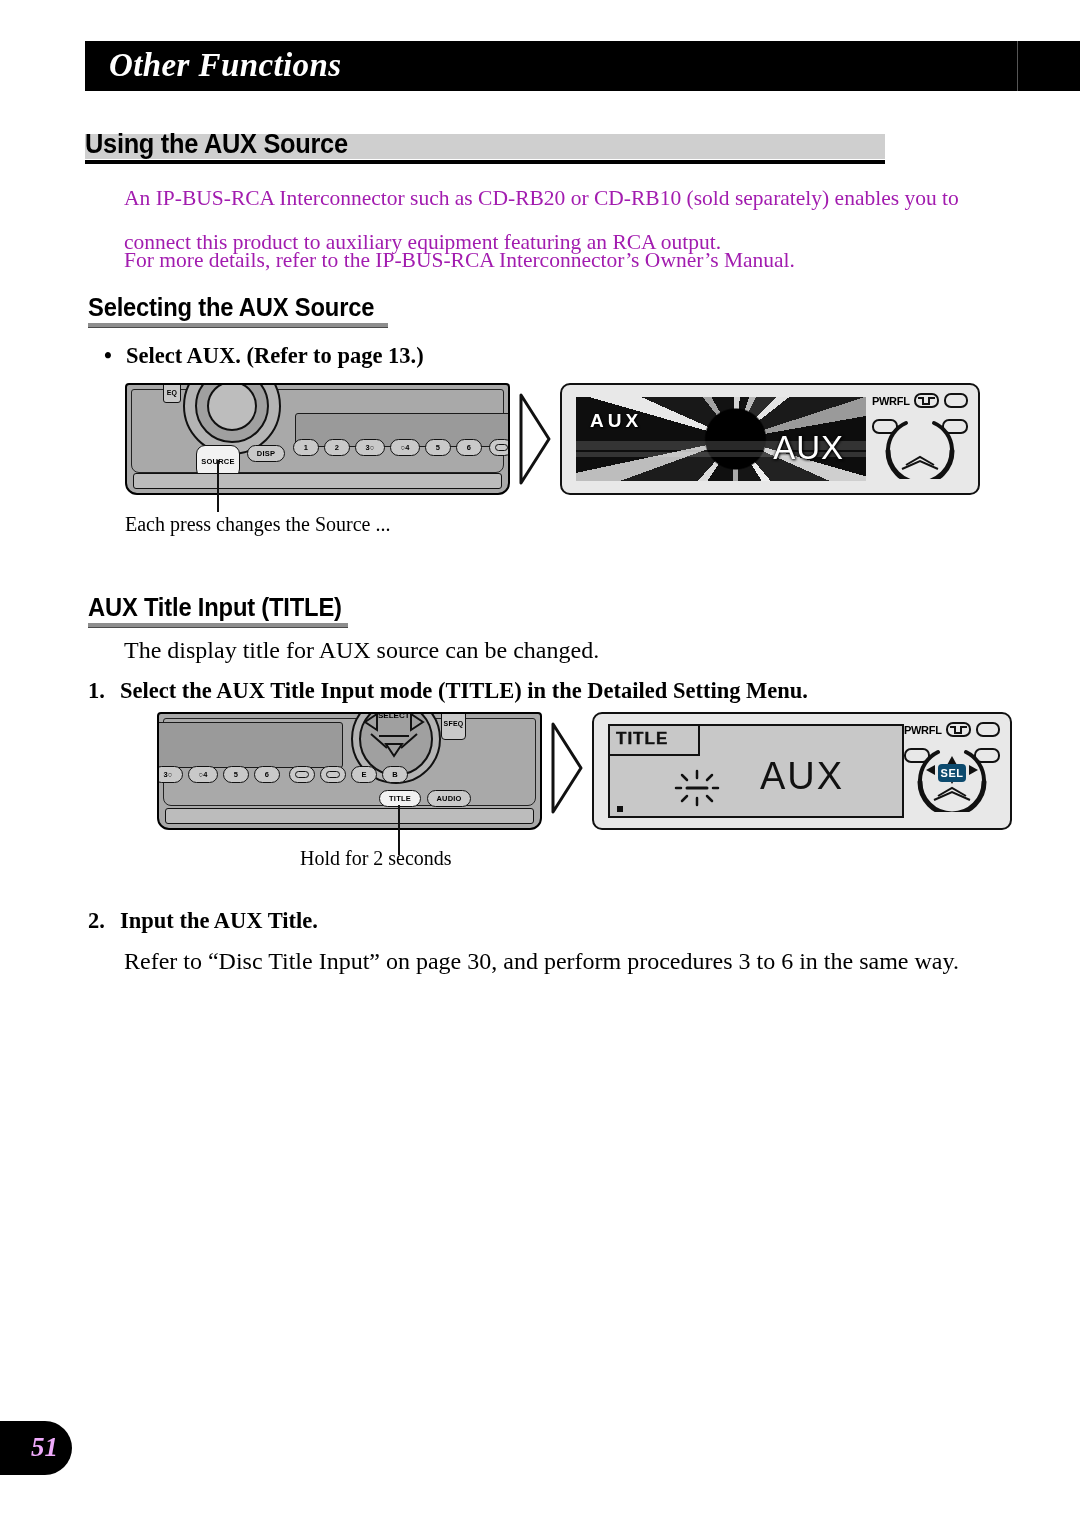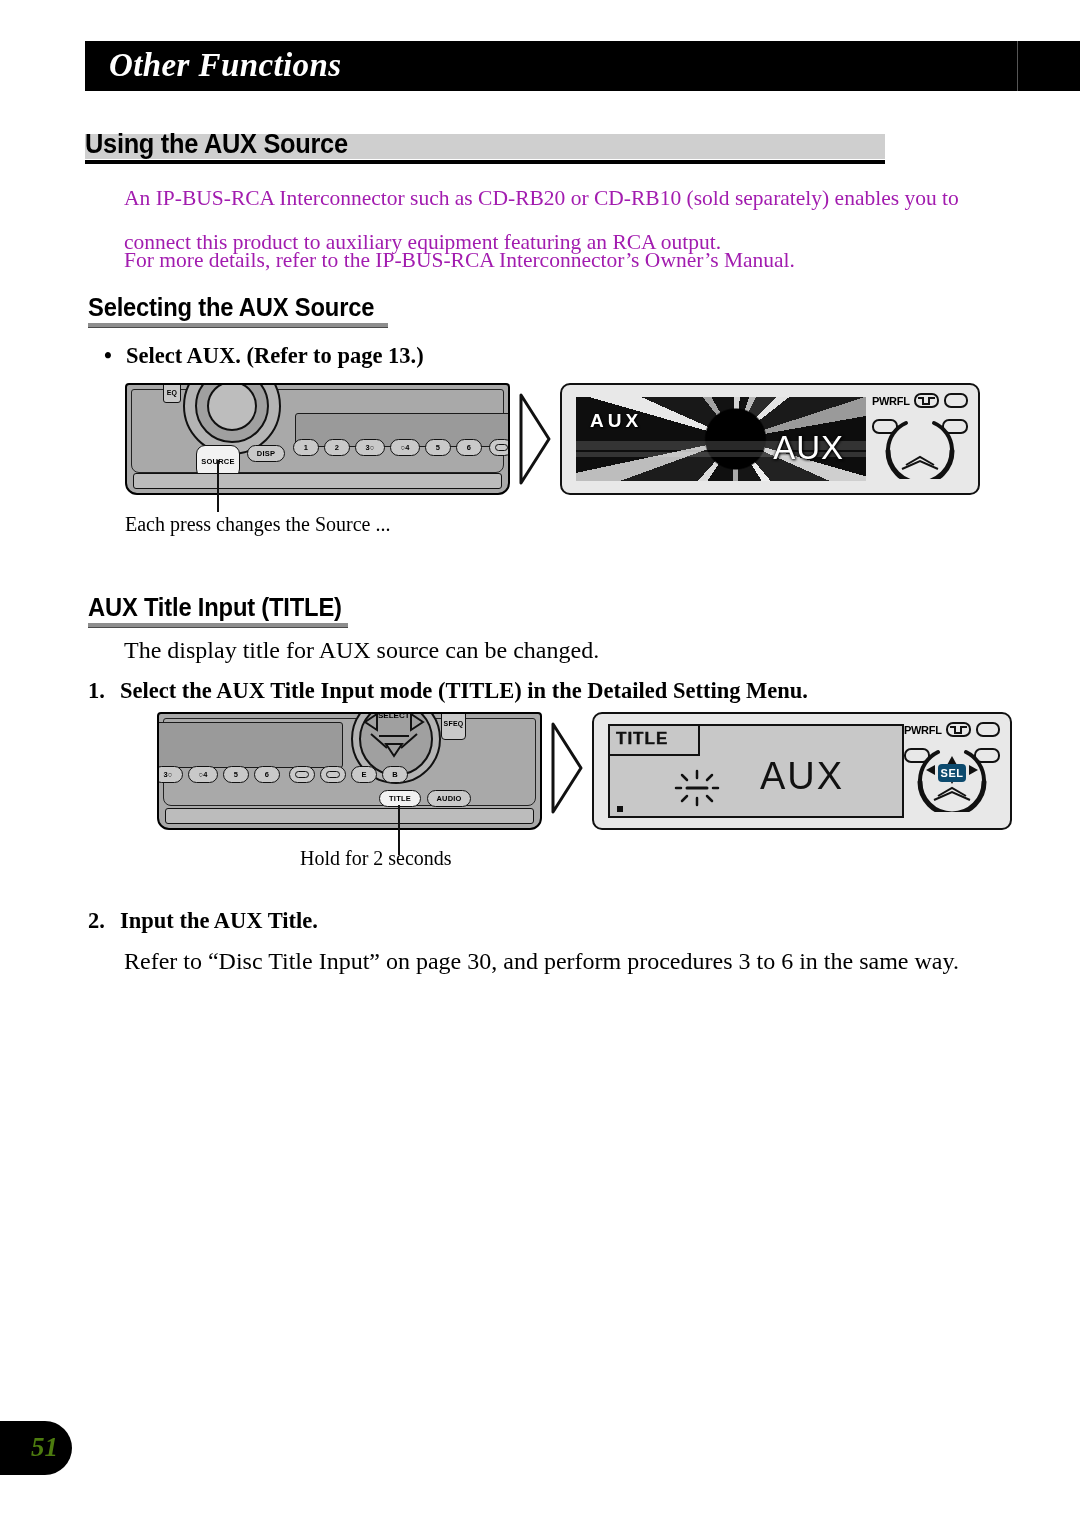--- a/index.html
+++ b/index.html
@@ -410,21 +410,21 @@
     width: 100px;
     height: 54px;
     background: #000;
     border-radius: 0 28px 28px 0;
   }
   .page-num {
     position: absolute;
     right: 14px;
     top: 50%;
     transform: translateY(-52%);
-    color: #4d7c0f;
+    color: #f0abfc;
     font-family: "Liberation Serif", serif;
     font-weight: bold;
     font-style: italic;
     font-size: 27px;
   }
 </style>
 </head>
 <body>
 
 <div class="chapter-bar">

